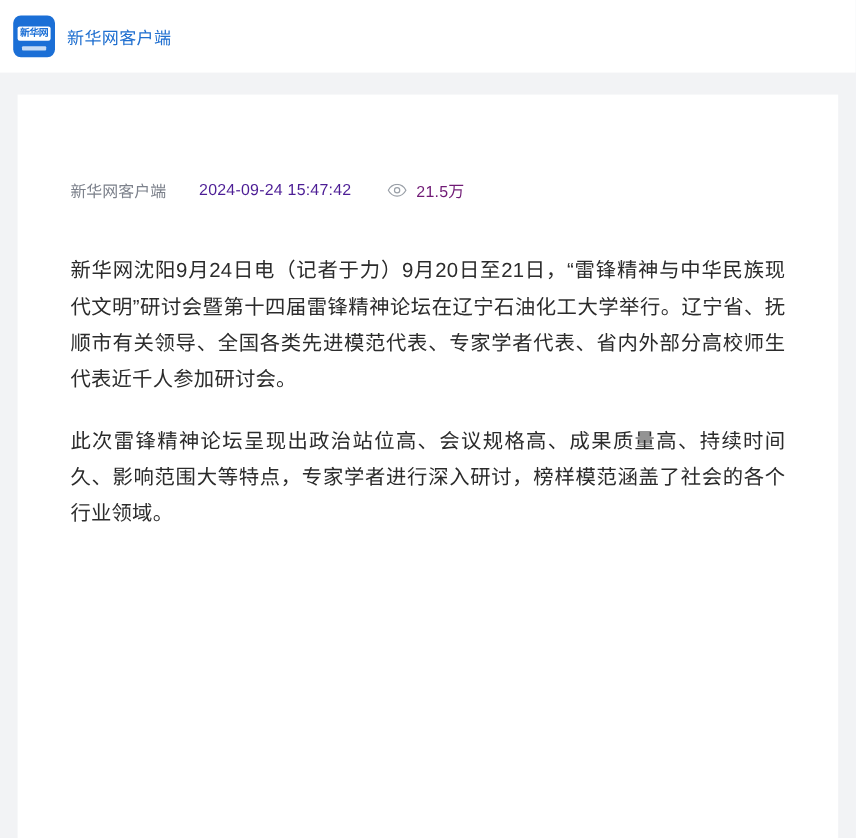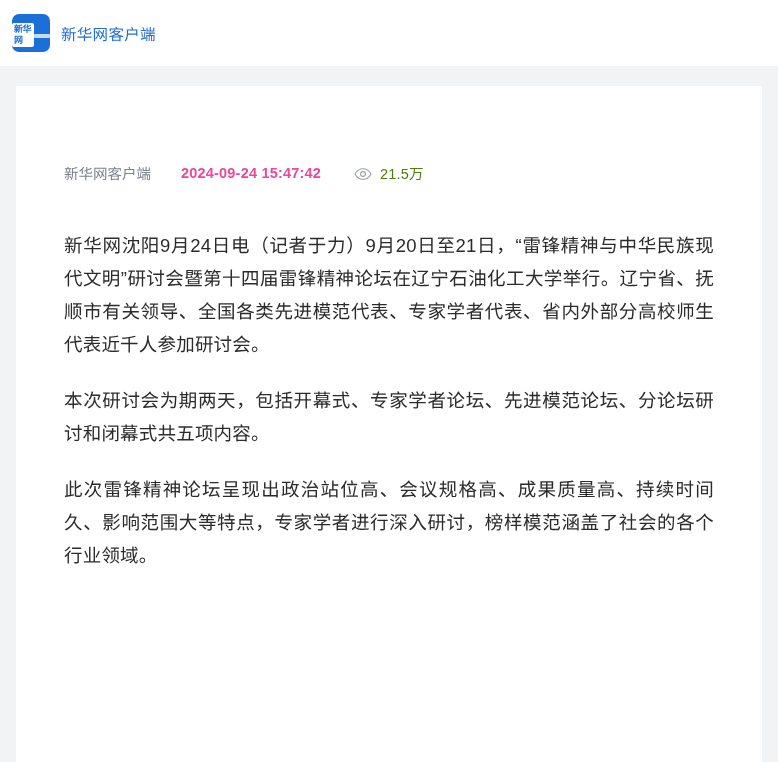--- a/index.html
+++ b/index.html
@@ -24,21 +24,21 @@
     box-sizing: border-box;
   }
   .app-logo {
     width: 38px;
     height: 38px;
     border-radius: 7px;
     background: #1b6fd6;
     display: flex;
     align-items: center;
     justify-content: center;
-    flex-direction: row;
+    flex-direction: column;
     overflow: hidden;
     flex: none;
   }
   .app-logo .logo-text {
     background: #ffffff;
     color: #1b6fd6;
     font-size: 9px;
     line-height: 11px;
     padding: 1px 2px;
     border-radius: 2px;
@@ -81,26 +81,26 @@
     margin: 0;
   }
   .meta-row {
     margin-top: 30px;
     display: flex;
     align-items: center;
     font-size: 14.5px;
     color: #8a8f99;
   }
   .meta-source { color: #7d828c; }
-  .meta-time { margin-left: 30px; color: #ec4899; letter-spacing: 0.2px; font-weight: bold; }
+  .meta-time { margin-left: 30px; color: #4c1d95; letter-spacing: 0.2px; }
   .meta-views {
     margin-left: 33px;
     display: flex;
     align-items: center;
-    color: #4d7c0f;
+    color: #701a75;
     justify-content: flex-end;
   }
   .eye-icon {
     width: 18px;
     height: 12px;
     margin-right: 8px;
     display: inline-block;
   }
   .meta-views-count { letter-spacing: 0.2px; }
 
@@ -140,18 +140,17 @@
             <path d="M1 6C3 2.2 5.9 0.7 9 0.7C12.1 0.7 15 2.2 17 6C15 9.8 12.1 11.3 9 11.3C5.9 11.3 3 9.8 1 6Z" stroke="#9aa0a8" stroke-width="1.1" fill="none"></path>
             <circle cx="9" cy="6" r="2.4" stroke="#9aa0a8" stroke-width="1.1" fill="none"></circle>
           </svg>
         </span>
         <span class="meta-views-count">21.5万</span>
       </span>
     </div>
 
     <div class="article-body">
       <p>新华网沈阳9月24日电（记者于力）9月20日至21日，“雷锋精神与中华民族现代文明”研讨会暨第十四届雷锋精神论坛在辽宁石油化工大学举行。辽宁省、抚顺市有关领导、全国各类先进模范代表、专家学者代表、省内外部分高校师生代表近千人参加研讨会。</p>
-      <p>本次研讨会为期两天，包括开幕式、专家学者论坛、先进模范论坛、分论坛研讨和闭幕式共五项内容。</p>
       <p>此次雷锋精神论坛呈现出政治站位高、会议规格高、成果质量高、持续时间久、影响范围大等特点，专家学者进行深入研讨，榜样模范涵盖了社会的各个行业领域。</p>
     </div>
 
   </div>
 </div>
 
 </body></html>

